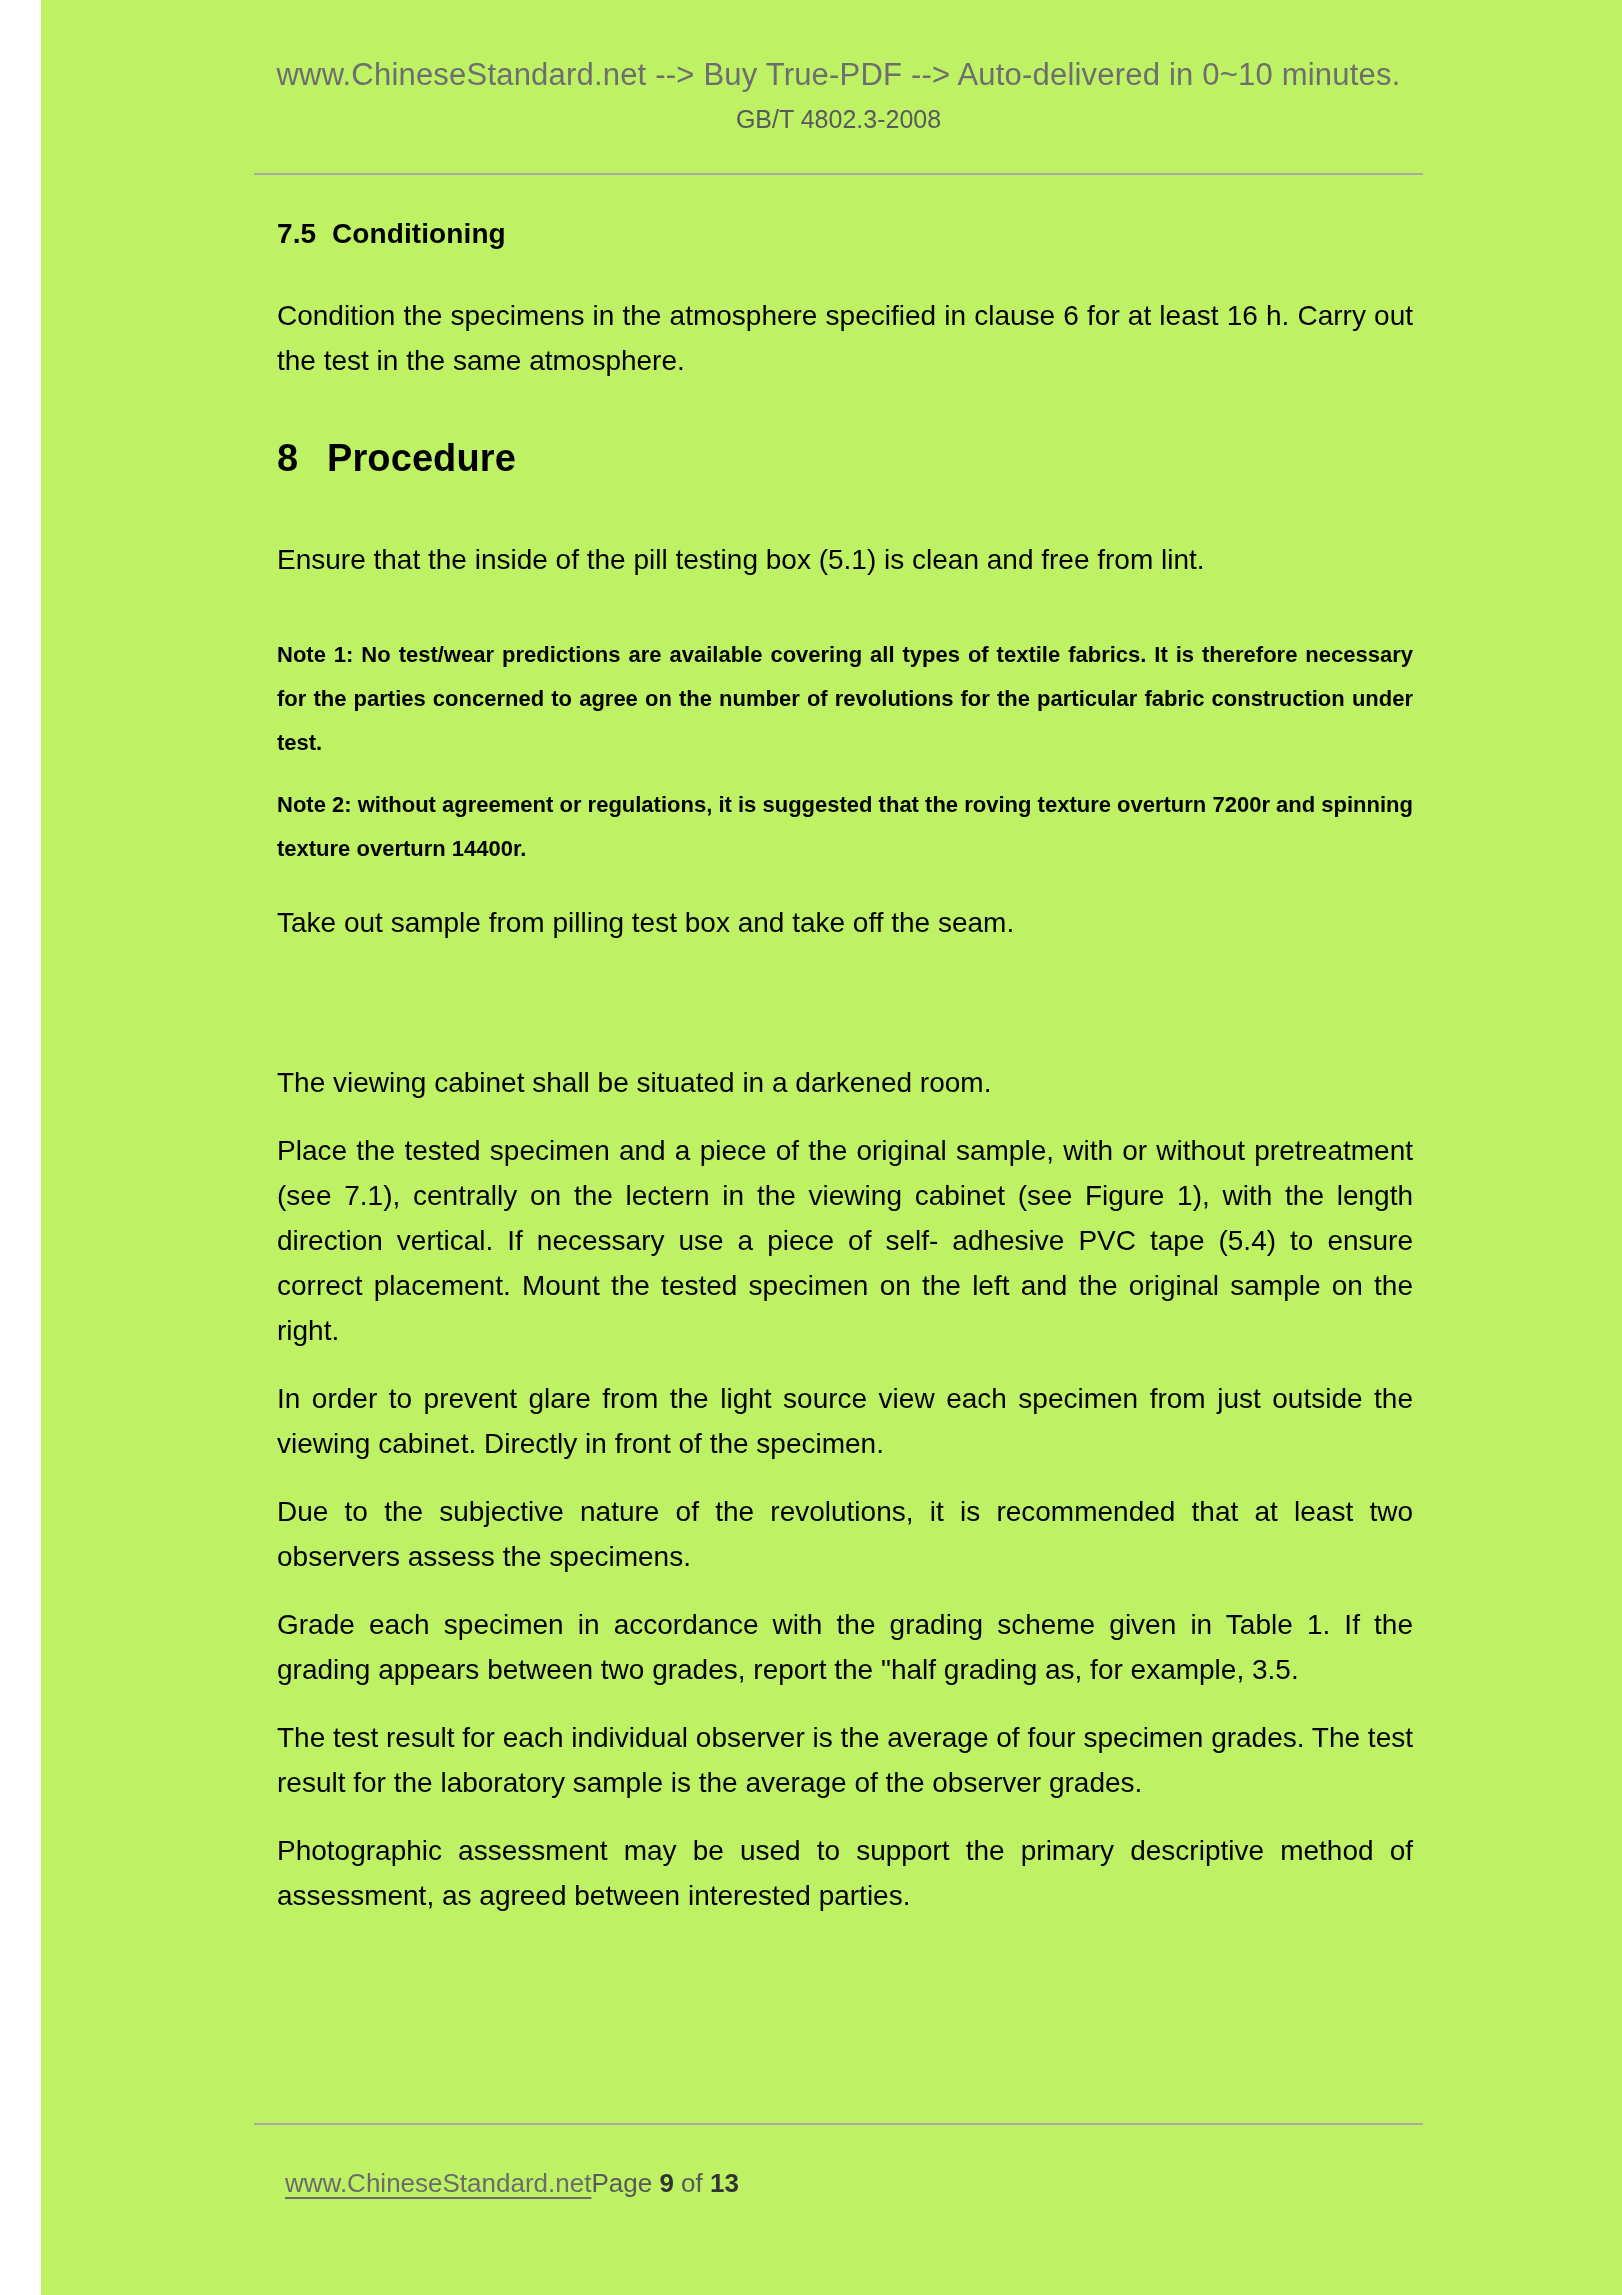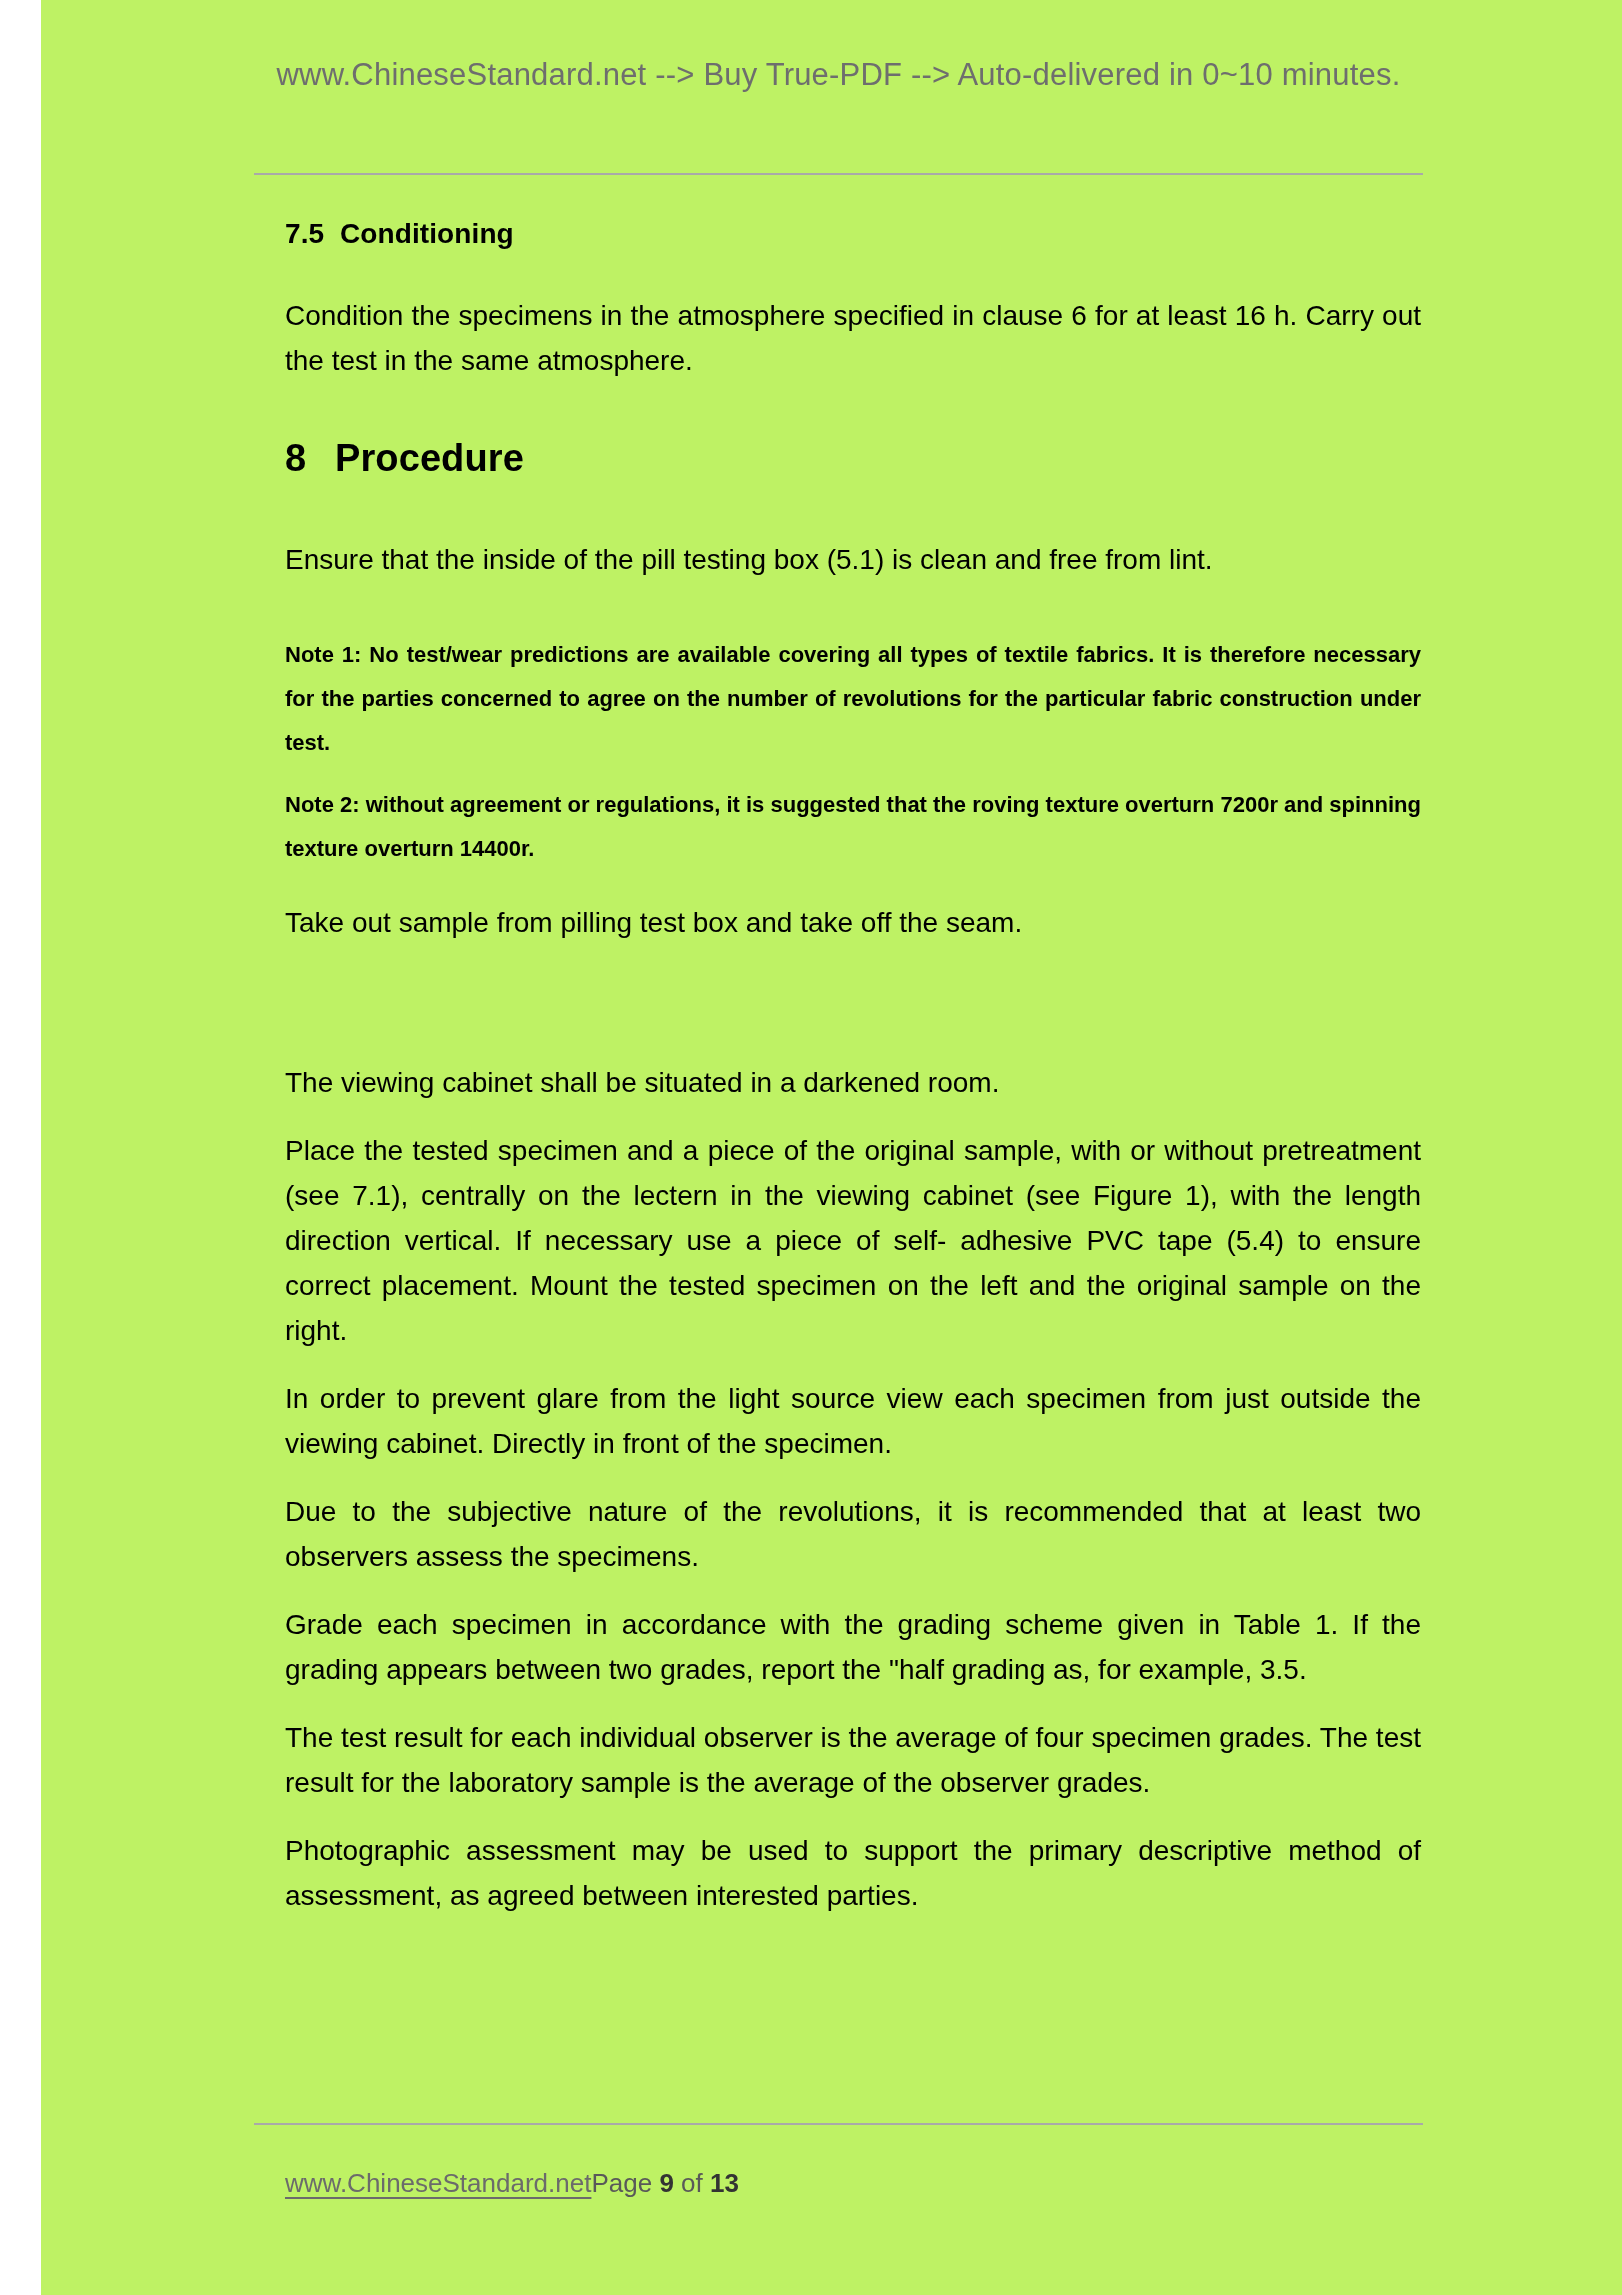--- a/index.html
+++ b/index.html
@@ -46,21 +46,21 @@
     width: 1169px;
     height: 0;
     border-top: 2.5px solid #a9a9a9;
   }
   .rule-top { top: 173px; }
   .rule-bottom { top: 2123px; }
 
   
   .content {
     position: absolute;
-    left: 244px;
+    left: 236px;
     top: 218px;
     width: 1136px;
   }
   .sub-heading {
     font-size: 28px;
     font-weight: bold;
     margin: 0 0 0 0;
     letter-spacing: 0.1px;
   }
   .sub-heading .num { display: inline-block; min-width: 55px; }
@@ -124,20 +124,21 @@
   .footer-page b { font-weight: bold; color: #333333; }
   .footer-page .seg { display: inline; }
 </style>
 </head>
 <body>
 
 <div class="page">
 
   <div class="header-block">
     <div class="promo-line">www.ChineseStandard.net --&gt; Buy True-PDF --&gt; Auto-delivered in 0~10 minutes.</div>
+    <div class="std-number">GB/T 4802.3-2008</div>
   </div>
 
   <div class="rule rule-top"></div>
 
   <div class="content">
 
     <h2 class="sub-heading"><span class="num">7.5</span><span>Conditioning</span></h2>
 
     <div class="sp-7_5-to-p1"></div>
     <p class="body-text">Condition the specimens in the atmosphere specified in clause 6 for at least 16 h. Carry out the test in the same atmosphere.</p>

